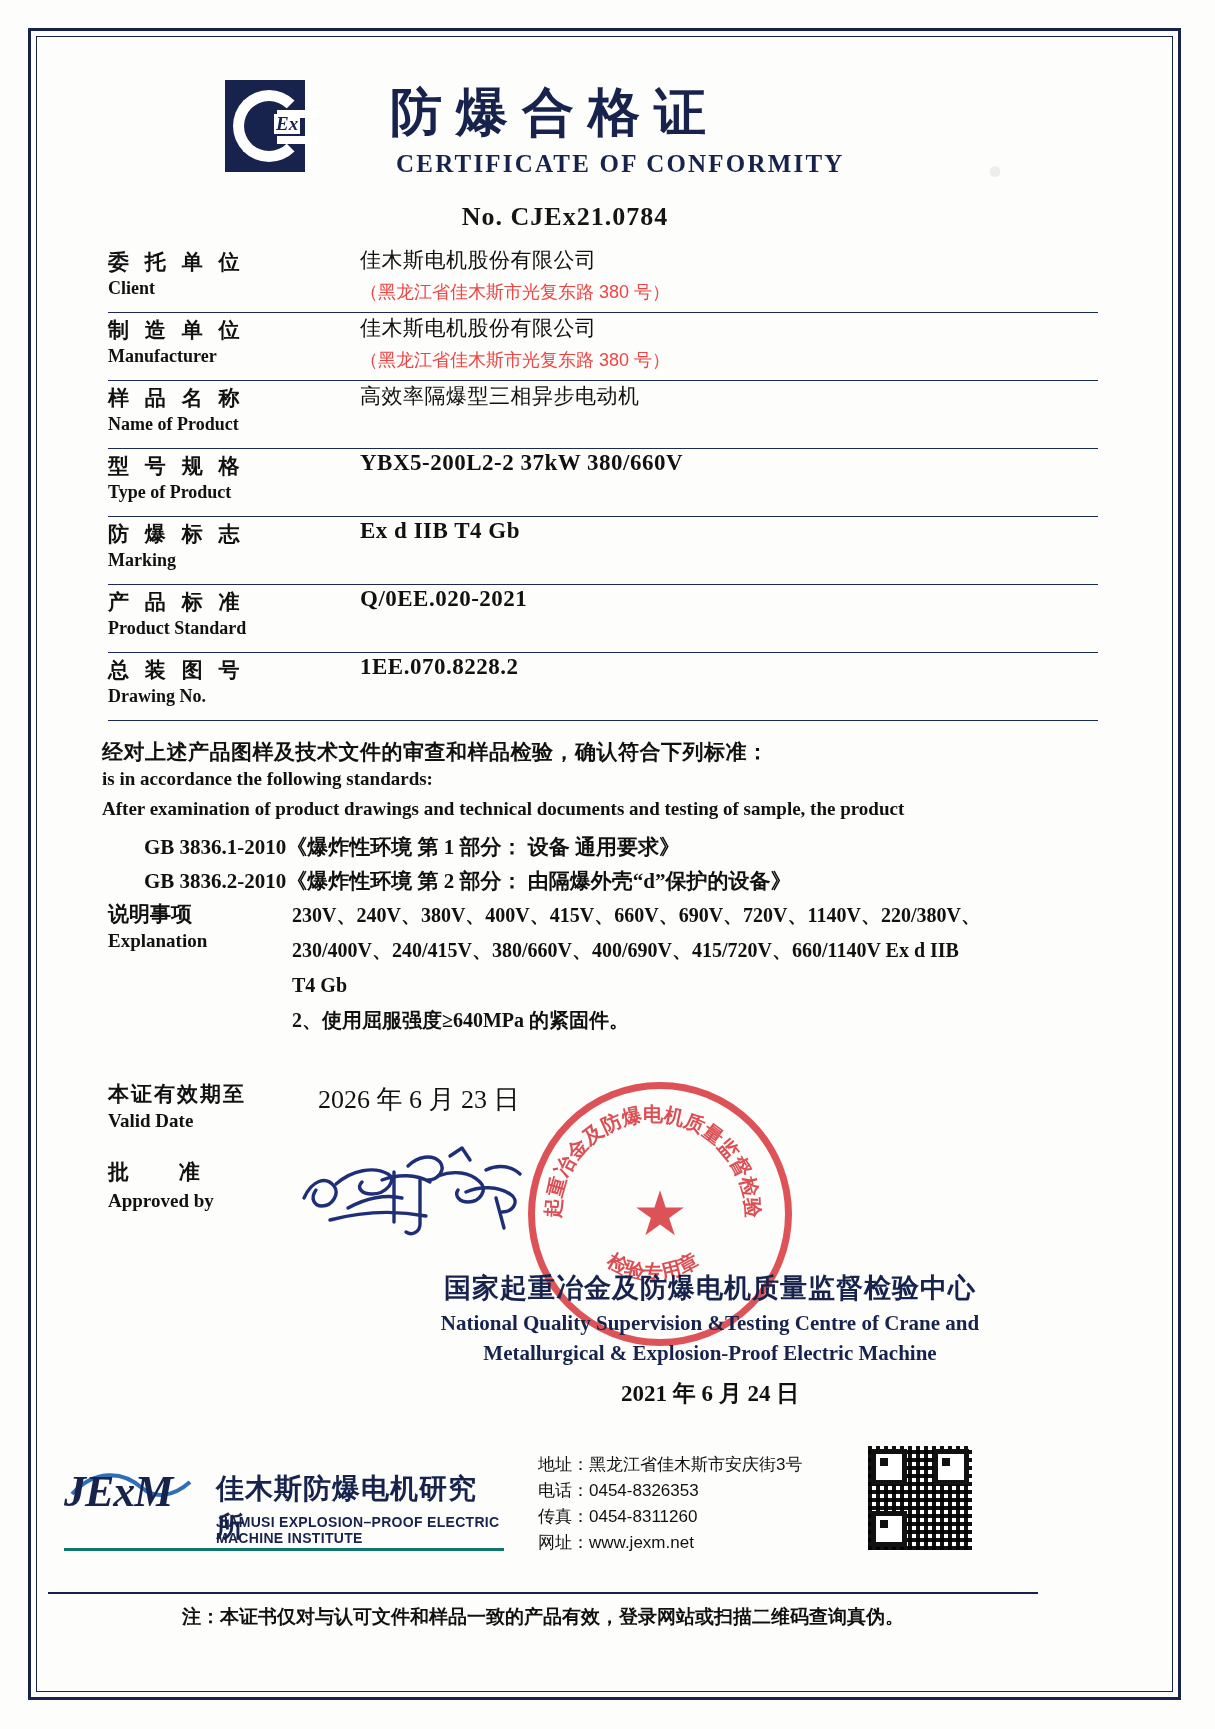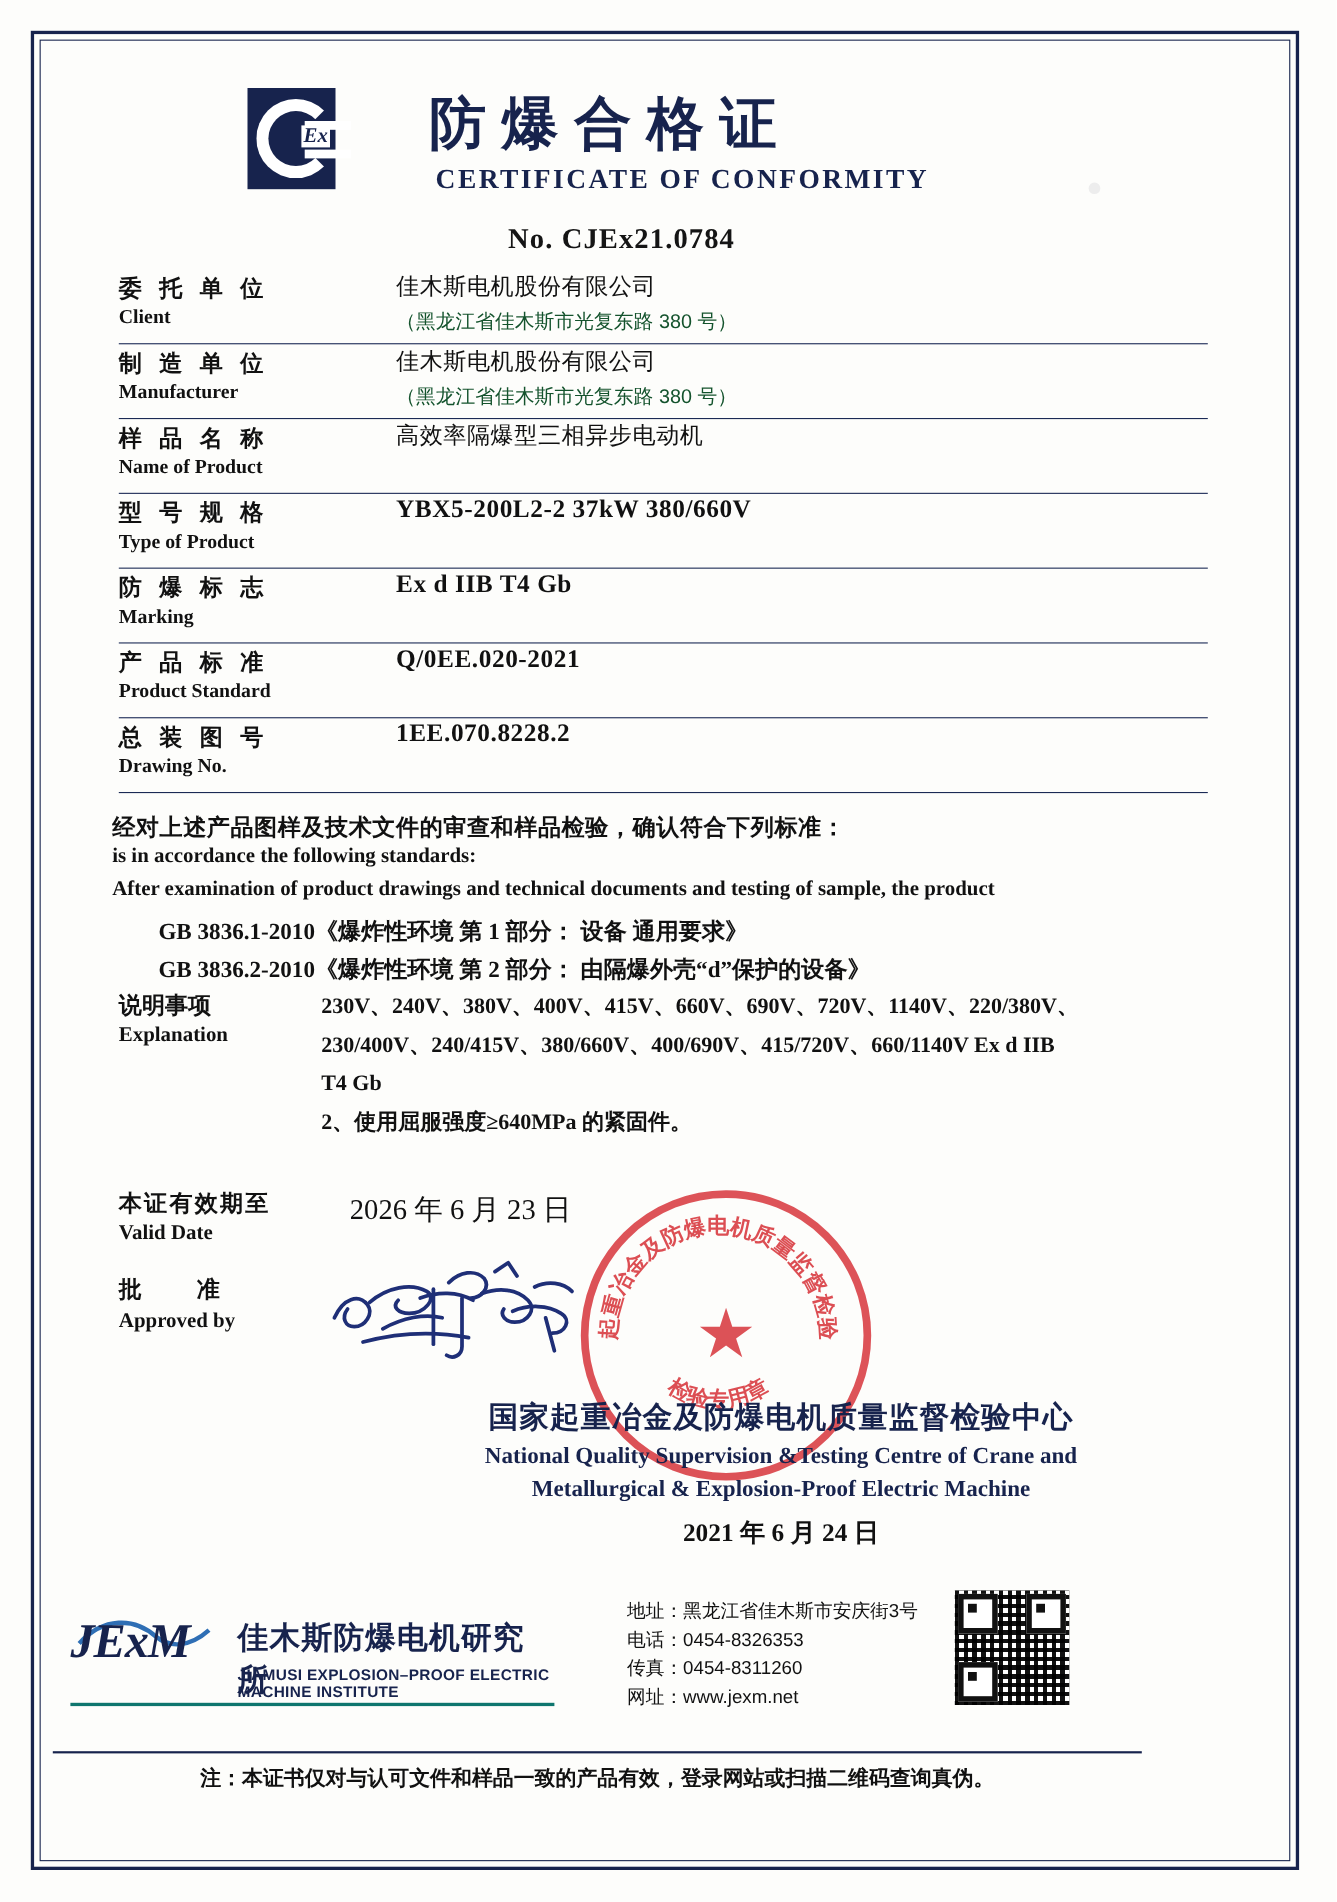--- a/index.html
+++ b/index.html
@@ -151,21 +151,21 @@
     font-family: "Liberation Sans", sans-serif;
     font-size: 21px;
     color: #111;
     letter-spacing: 0.5px;
   }
   .field-value-2 {
     position: absolute;
     left: 300px; top: 34px;
     font-family: "Liberation Sans", sans-serif;
     font-size: 18px;
-    color: #14532d;
+    color: #ef4444;
   }
   .field-value.serif {
     font-family: "Liberation Serif", serif;
     font-weight: bold;
     font-size: 23px;
   }
   .rule {
     position: absolute;
     left: 48px;
     width: 990px;
@@ -399,21 +399,20 @@
     color: #17234d;
     letter-spacing: 0.3px;
   }
   .contact {
     position: absolute;
     left: 490px; top: 10px;
     font-family: "Liberation Sans", sans-serif;
     font-size: 17px;
     line-height: 26px;
     color: #111;
-    margin-left: 32px;
   }
   .qr {
     position: absolute;
     left: 820px; top: 4px;
     width: 104px; height: 104px;
     background:
       repeating-linear-gradient(90deg, #111 0 4px, #fff 4px 8px),
       repeating-linear-gradient(0deg, #111 0 4px, #fff 4px 8px);
     background-blend-mode: multiply;
   }

